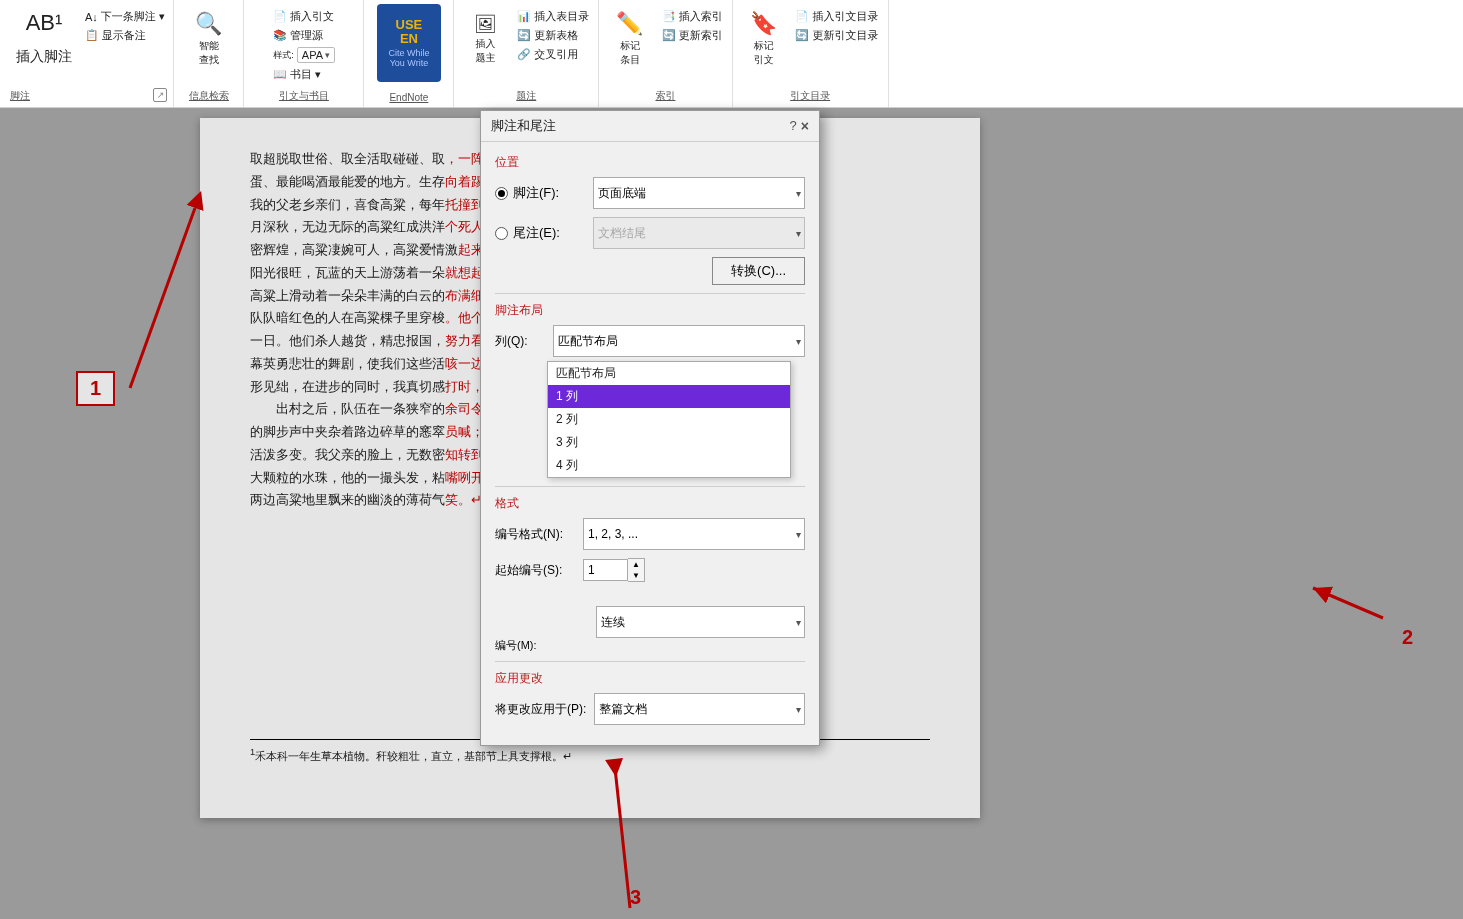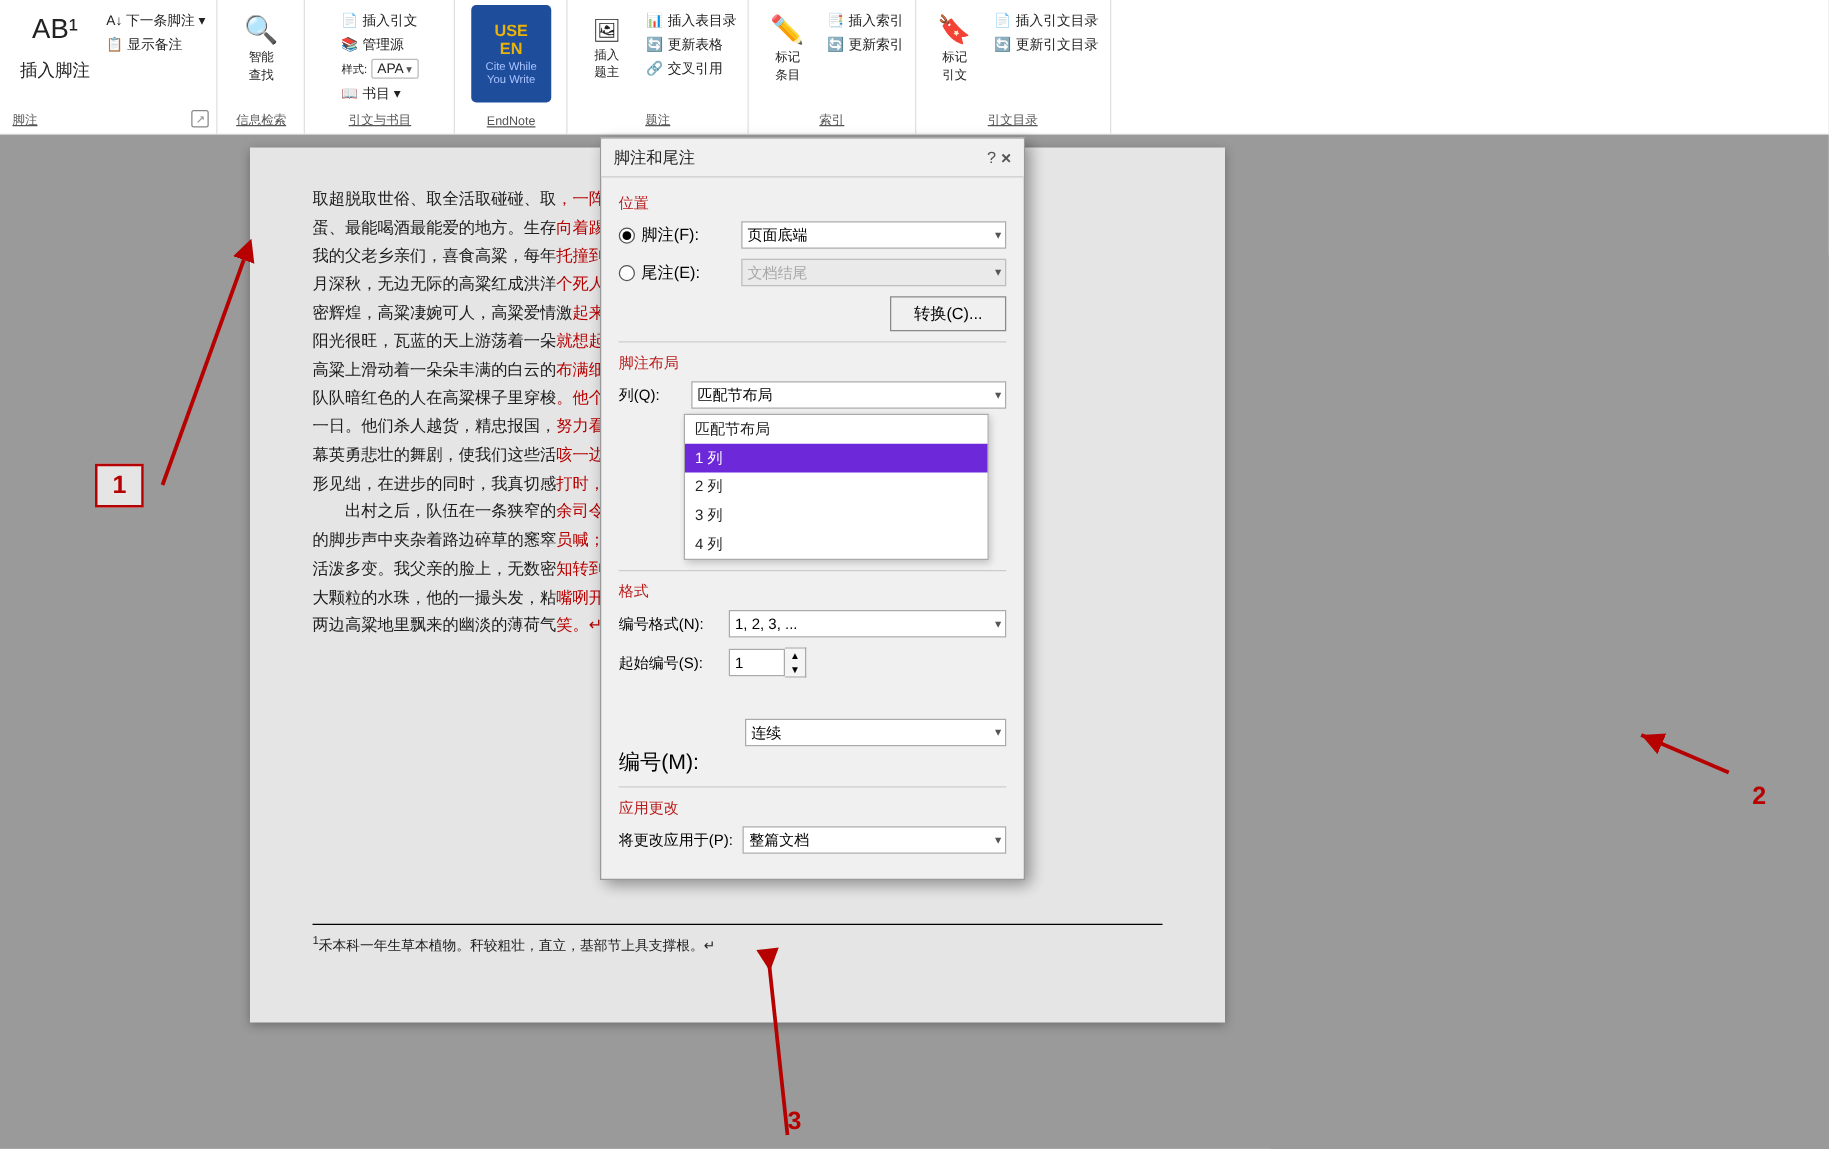--- a/index.html
+++ b/index.html
@@ -29,21 +29,21 @@
     .modal-titlebar { background: #f0f0f0; border-bottom: 1px solid #ccc; padding: 6px 10px; display: flex; align-items: center; justify-content: space-between; }
     .modal-title { font-size: 13px; font-weight: normal; color: #222; }
     .modal-controls { display: flex; gap: 4px; }
     .modal-help { color: #555; cursor: pointer; font-size: 13px; }
     .modal-close { color: #555; cursor: pointer; font-size: 14px; font-weight: bold; }
     .modal-body { padding: 12px 14px; }
     .modal-row { display: flex; align-items: center; margin-bottom: 8px; gap: 8px; }
     .radio-label { display: flex; align-items: center; gap: 5px; font-size: 13px; cursor: pointer; min-width: 90px; }
     .radio-btn { width: 13px; height: 13px; border-radius: 50%; border: 1.5px solid #555; display: inline-flex; align-items: center; justify-content: center; background: #fff; }
     .radio-btn.checked::after { content: ''; width: 7px; height: 7px; border-radius: 50%; background: #000; display: block; margin: auto; }
-    .modal-select { width: 100%; padding: 2px 4px; font-size: 12px; border: 1px solid #aaa; background: #fff; height: 22px; appearance: none; -webkit-appearance: none; cursor: pointer; }
+    .modal-select { width: 100%; padding: 2px 4px; font-size: 12px; border: 1px solid #aaa; background: #fff; height: 32px; appearance: none; -webkit-appearance: none; cursor: pointer; }
     .select-wrapper { position: relative; flex: 1; }
     .select-wrapper::after { content: '▾'; position: absolute; right: 4px; top: 50%; transform: translateY(-50%); font-size: 10px; color: #555; pointer-events: none; }
     .modal-divider { border: none; border-top: 1px solid #ccc; margin: 8px 0; }
     .modal-section-header { font-size: 12px; color: #b91c1c; margin-bottom: 6px; font-weight: normal; }
     .modal-input { padding: 2px 4px; font-size: 12px; border: 1px solid #aaa; background: #fff; height: 22px; }
     .spinner-input { display: flex; align-items: center; }
     .spinner-input input { width: 40px; padding: 2px 4px; font-size: 12px; border: 1px solid #aaa; background: #fff; height: 22px; }
     .spinner-btns { display: flex; flex-direction: column; border: 1px solid #aaa; border-left: none; }
     .spinner-btn { height: 11px; width: 16px; display: flex; align-items: center; justify-content: center; font-size: 8px; cursor: pointer; background: #f5f5f5; }
     .modal-footer { display: flex; justify-content: center; gap: 8px; padding: 10px 14px 12px; border-top: 1px solid #ccc; margin-top: 4px; }
@@ -336,21 +336,21 @@
       <div class="spinner-input">
         <input type="number" value="1" style="width: 45px; padding: 2px 4px; font-size: 12px; border: 1px solid rgb(170, 170, 170); height: 22px;">
         <div class="spinner-btns">
           <div class="spinner-btn">▲</div>
           <div class="spinner-btn">▼</div>
         </div>
       </div>
     </div>
 
     <div class="modal-row">
-      <span style="font-size:17px; min-width:80px;margin-top:48px;">编号(M):</span>
+      <span style="font-size:11px; min-width:80px;margin-top:48px;">编号(M):</span>
       <div class="select-wrapper" style="flex:1;padding-left:13px;">
         <select class="modal-select">
           <option>连续</option>
           <option>每节重新编号</option>
           <option>每页重新编号</option>
         </select>
       </div>
     </div>
 
     <hr class="modal-divider">

